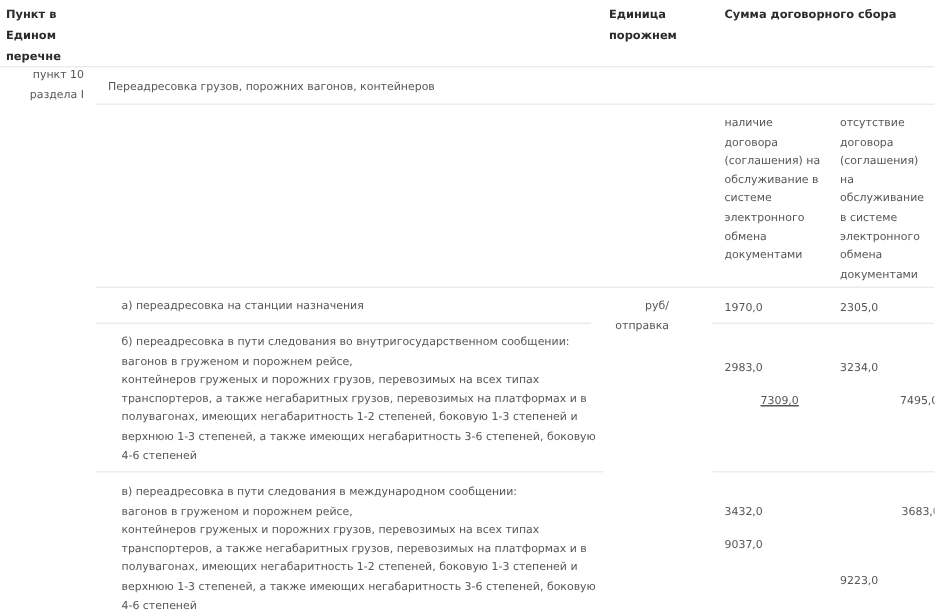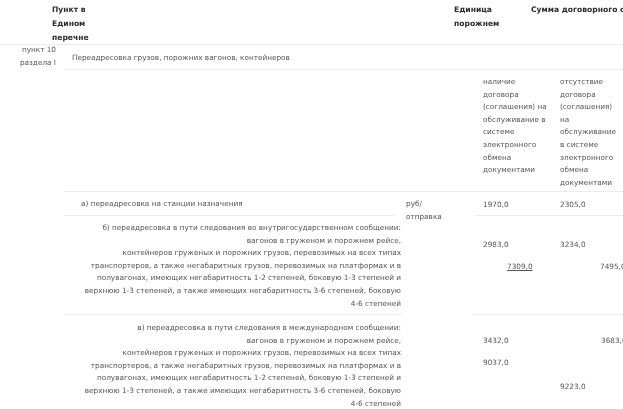--- a/index.html
+++ b/index.html
@@ -16,33 +16,31 @@
       position: relative;
       width: 623px;
       height: 409px;
     }
     .abs { position: absolute; }
     .hdr {
       font-size: 7.6px;
       font-weight: bold;
       color: #2b2b2b;
       line-height: 14px;
-      margin-left: 48px;
     }
     .cell {
       font-size: 7.3px;
       line-height: 12.6px;
       color: #555555;
     }
     .desc {
       font-size: 7.3px;
       line-height: 12.6px;
       color: #555555;
       white-space: pre-line;
-      text-align: right;
     }
     .line {
       position: absolute;
       height: 1px;
       background: #ececec;
     }
     .num {
       font-size: 7.3px;
       color: #555555;
     }
@@ -62,21 +60,21 @@
   <div class="abs cell" style="left:72px; top:52px; width:350px;">Переадресовка грузов, порожних вагонов, контейнеров</div>
 
   <div class="line" style="left:64px; top:69px; width:559px;"></div>
 
   <div class="abs cell" style="left:483px; top:76px; width:66px;">наличие договора (соглашения) на обслуживание в системе электронного обмена документами</div>
   <div class="abs cell" style="left:560px; top:76px; width:60px;">отсутствие договора (соглашения) на обслуживание в системе электронного обмена документами</div>
 
   <div class="line" style="left:64px; top:191px; width:559px;"></div>
 
   <div class="abs cell" style="left:81px; top:198px; width:300px;">а) переадресовка на станции назначения</div>
-  <div class="abs cell" style="left:406px; top:198px; width:40px;">руб/ отправка</div>
+  <div class="abs cell" style="left:406px; top:198px; width:40px;text-align:right;">руб/ отправка</div>
   <div class="abs num" style="left:483px; top:200px;">1970,0</div>
   <div class="abs num" style="left:560px; top:200px;">2305,0</div>
 
   <div class="line" style="left:64px; top:215px; width:330px;"></div>
   <div class="line" style="left:475px; top:215px; width:148px;"></div>
 
   <div class="abs desc" style="left:81px; top:222px; width:320px;">б) переадресовка в пути следования во внутригосударственном сообщении:
 вагонов в груженом и порожнем рейсе,
 контейнеров груженых и порожних грузов, перевозимых на всех типах
 транспортеров, а также негабаритных грузов, перевозимых на платформах и в

